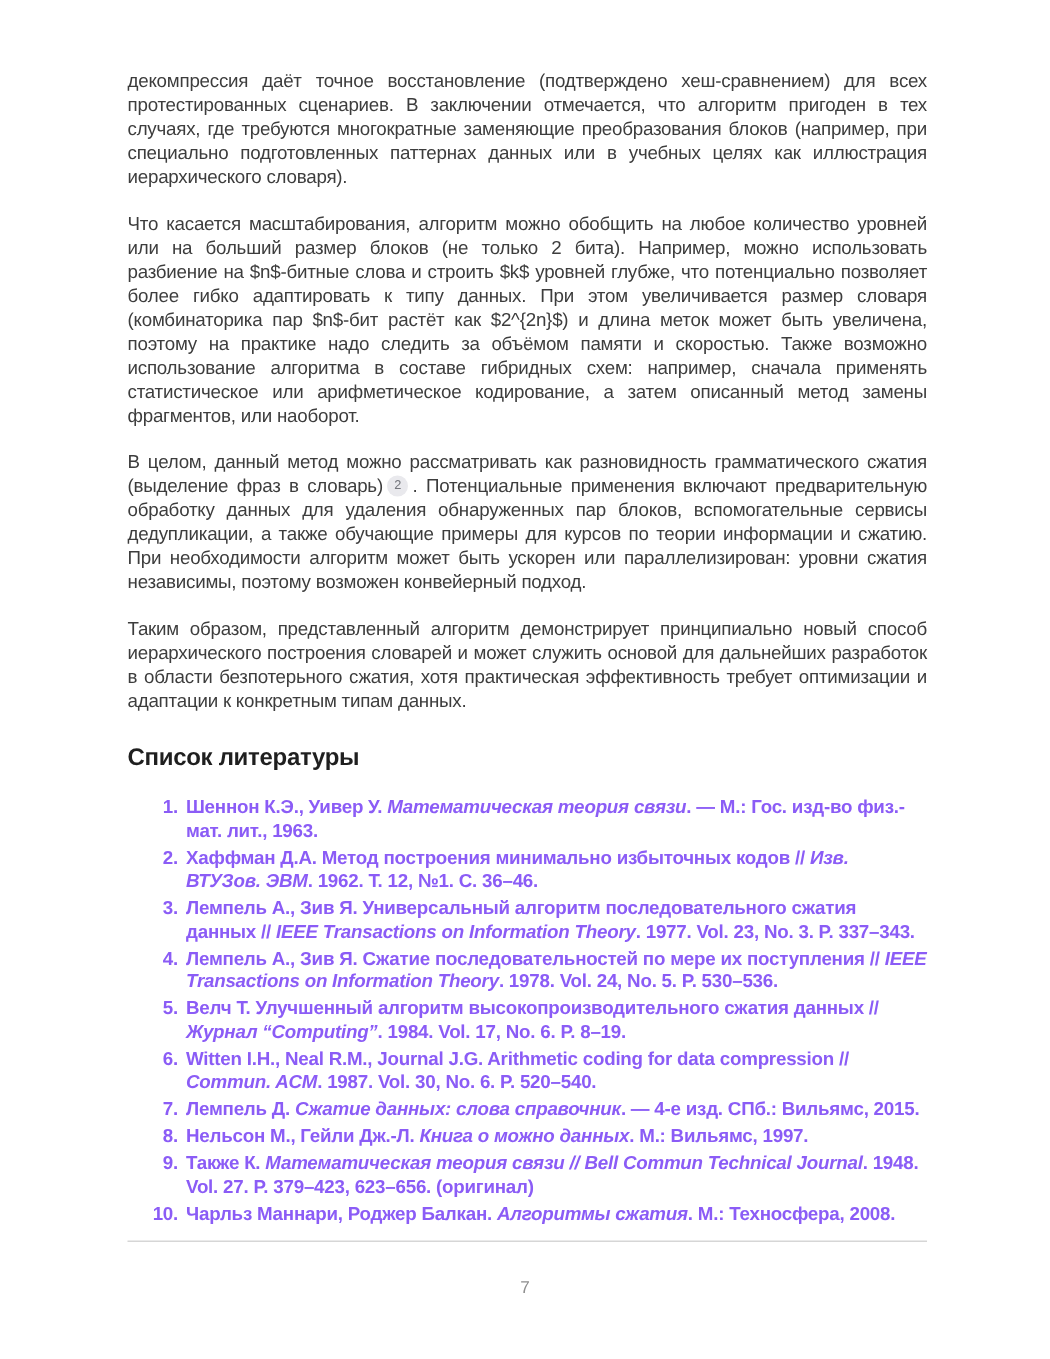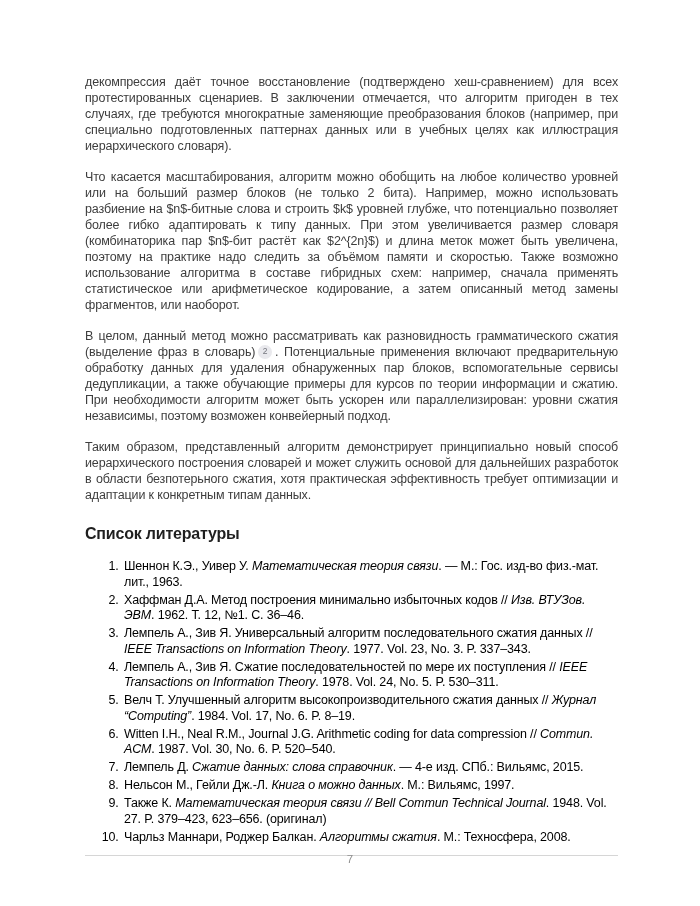--- a/index.html
+++ b/index.html
@@ -12,21 +12,21 @@
     height: 906px;
     position: relative;
     font-family: "Liberation Sans", "DejaVu Sans", sans-serif;
     color: #3d3d3d;
   }
   .page {
     position: absolute;
     top: 0;
     left: 85px;
     width: 533px;
-    padding-top: 74px;
+    padding-top: 46px;
   }
   .body-para {
     margin: 0 0 15px 0;
     font-size: 12.5px;
     line-height: 16px;
     letter-spacing: -0.15px;
     text-align: justify;
     color: #3d3d3d;
   }
   .citation-badge {
@@ -49,21 +49,22 @@
     font-weight: 700;
     color: #1f1f1f;
     letter-spacing: -0.2px;
   }
   ol.refs-list {
     margin: 0;
     padding: 0 0 0 37px;
     font-size: 12.5px;
     line-height: 15.5px;
     letter-spacing: -0.15px;
-    color: #000000;
+    color: #8b5cf6;
+    font-weight: bold;
   }
   ol.refs-list li {
     margin: 0 0 2.5px 0;
     padding-left: 2px;
   }
   ol.refs-list li i {
     font-style: italic;
   }
   .footer-divider {
     border: none;
@@ -93,21 +94,21 @@
   <p class="body-para"><span>В целом, данный метод можно рассматривать как разновидность грамматического сжатия (выделение фраз в словарь)</span><span class="citation-badge">2</span><span>. Потенциальные применения включают предварительную обработку данных для удаления обнаруженных пар блоков, вспомогательные сервисы дедупликации, а также обучающие примеры для курсов по теории информации и сжатию. При необходимости алгоритм может быть ускорен или параллелизирован: уровни сжатия независимы, поэтому возможен конвейерный подход.</span></p>
 
   <p class="body-para">Таким образом, представленный алгоритм демонстрирует принципиально новый способ иерархического построения словарей и может служить основой для дальнейших разработок в области безпотерьного сжатия, хотя практическая эффективность требует оптимизации и адаптации к конкретным типам данных.</p>
 
   <h2 class="refs-heading">Список литературы</h2>
 
   <ol class="refs-list">
       <li><span>Шеннон К.Э., Уивер У. </span><i>Математическая теория связи</i><span>. — М.: Гос. изд-во физ.-мат. лит., 1963.</span></li>
       <li><span>Хаффман Д.А. Метод построения минимально избыточных кодов // </span><i>Изв. ВТУЗов. ЭВМ</i><span>. 1962. Т. 12, №1. С. 36–46.</span></li>
       <li><span>Лемпель А., Зив Я. Универсальный алгоритм последовательного сжатия данных // </span><i>IEEE Transactions on Information Theory</i><span>. 1977. Vol. 23, No. 3. P. 337–343.</span></li>
-      <li><span>Лемпель А., Зив Я. Сжатие последовательностей по мере их поступления // </span><i>IEEE Transactions on Information Theory</i><span>. 1978. Vol. 24, No. 5. P. 530–311.</span></li>
+      <li><span>Лемпель А., Зив Я. Сжатие последовательностей по мере их поступления // </span><i>IEEE Transactions on Information Theory</i><span>. 1978. Vol. 24, No. 5. P. 530–536.</span></li>
       <li><span>Велч Т. Улучшенный алгоритм высокопроизводительного сжатия данных // </span><i>Журнал “Computing”</i><span>. 1984. Vol. 17, No. 6. P. 8–19.</span></li>
       <li><span>Witten I.H., Neal R.M., Journal J.G. Arithmetic coding for data compression // </span><i>Commun. ACM</i><span>. 1987. Vol. 30, No. 6. P. 520–540.</span></li>
       <li><span>Лемпель Д. </span><i>Сжатие данных: слова справочник</i><span>. — 4-е изд. СПб.: Вильямс, 2015.</span></li>
       <li><span>Нельсон М., Гейли Дж.-Л. </span><i>Книга о можно данных</i><span>. М.: Вильямс, 1997.</span></li>
       <li><span>Также К. </span><i>Математическая теория связи // Bell Commun Technical Journal</i><span>. 1948. Vol. 27. P. 379–423, 623–656. (оригинал)</span></li>
       <li><span>Чарльз Маннари, Роджер Балкан. </span><i>Алгоритмы сжатия</i><span>. М.: Техносфера, 2008.</span></li>
     </ol>
 
   <hr class="footer-divider">
 

